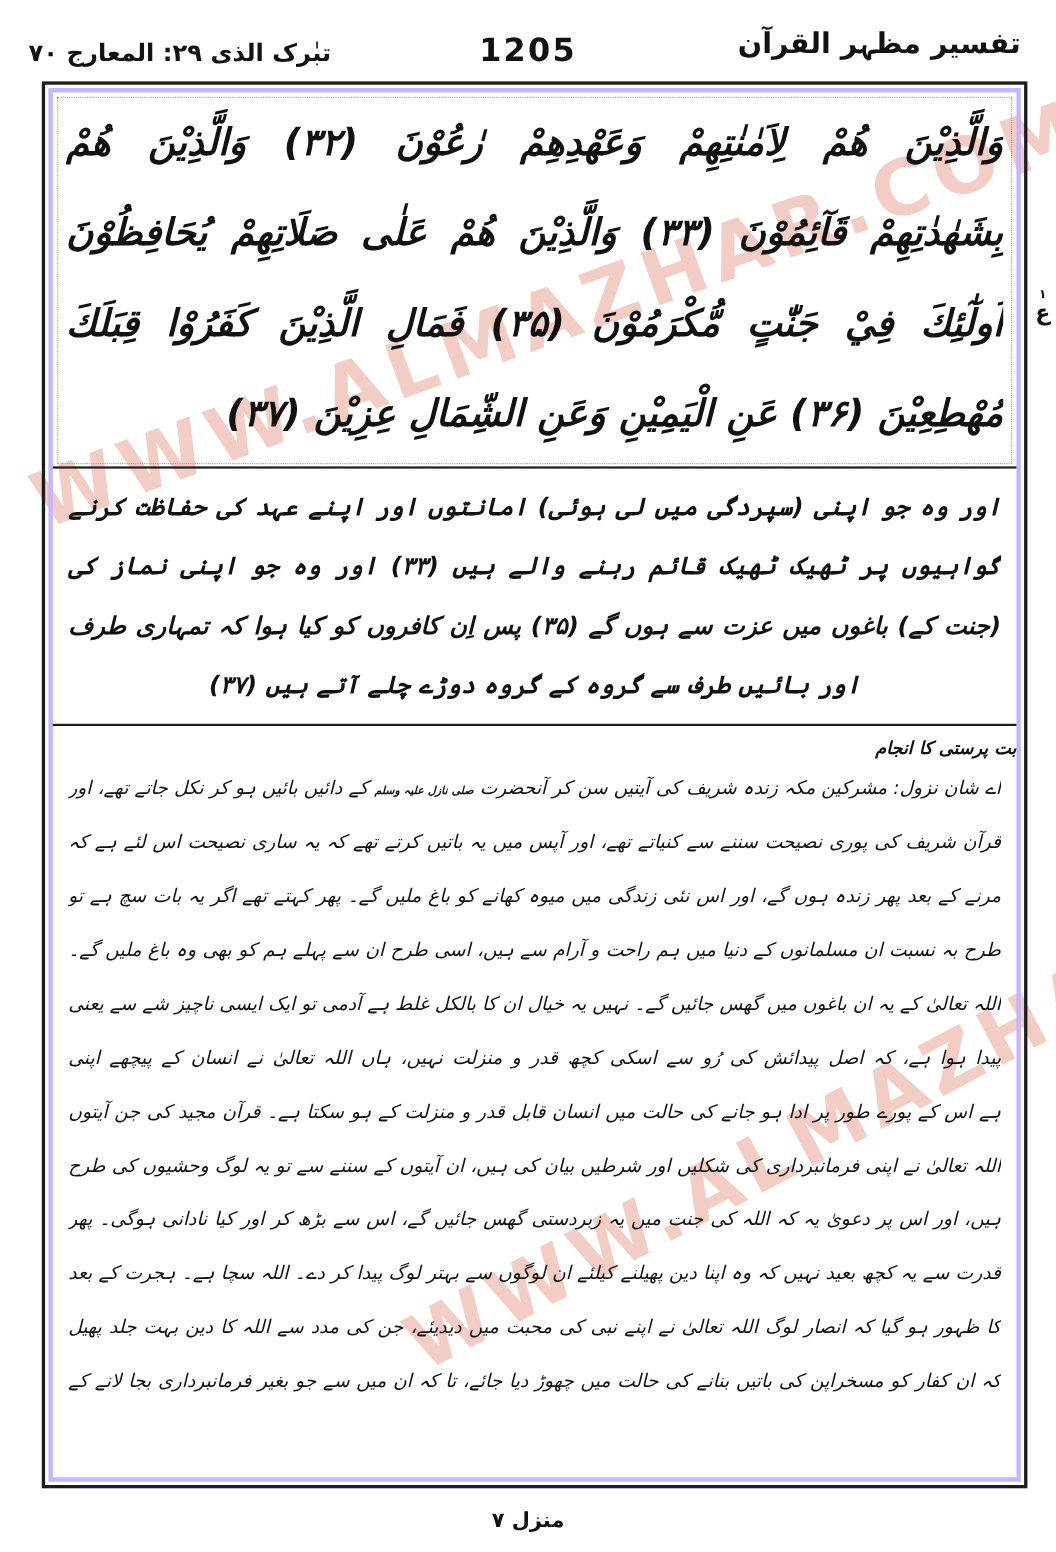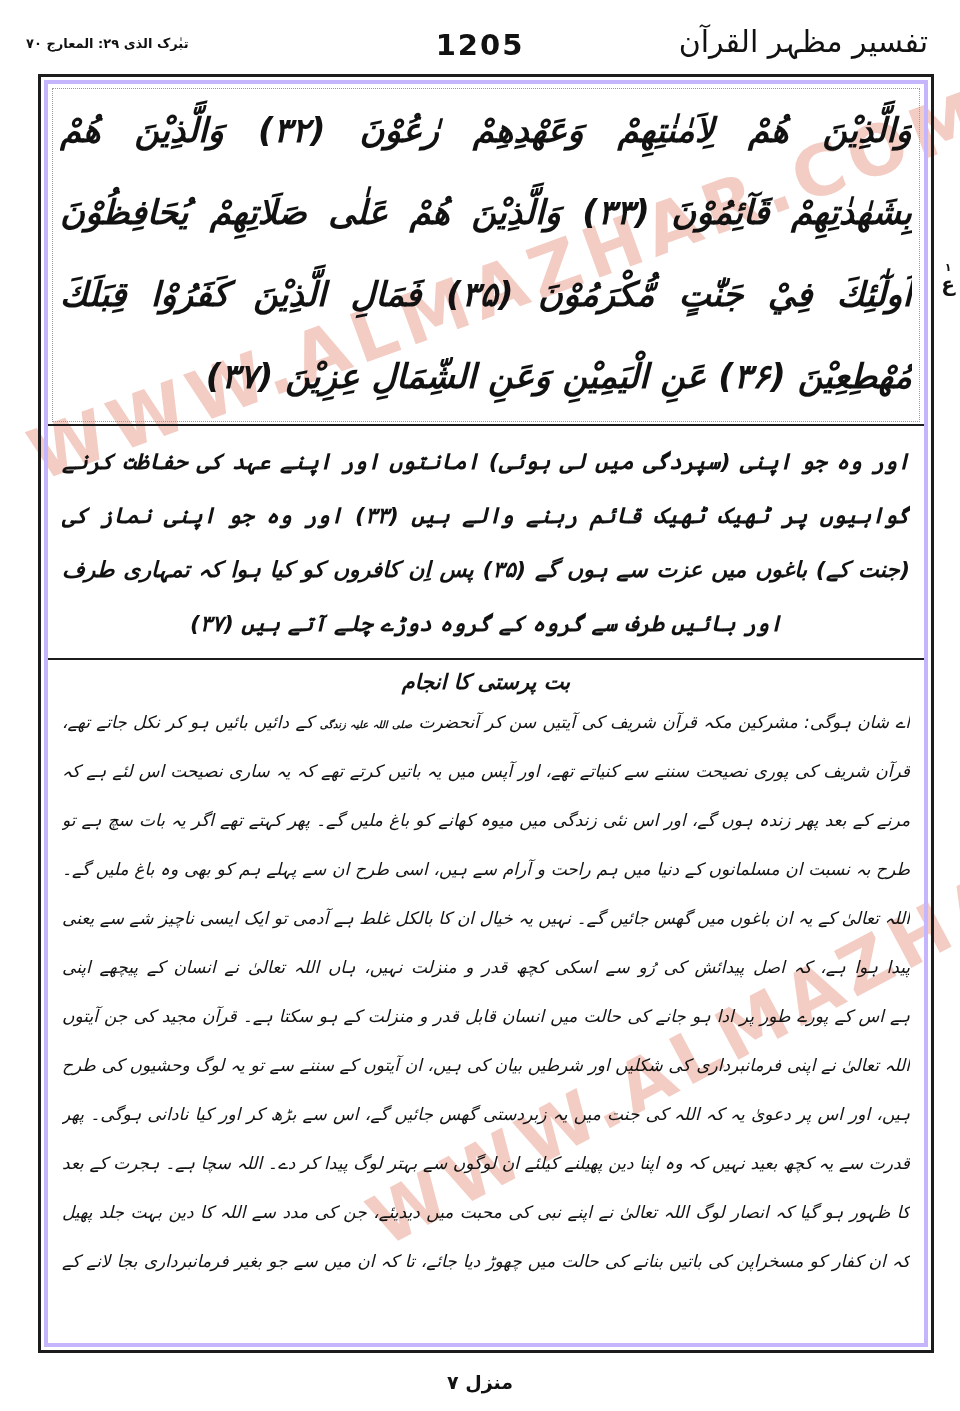--- a/index.html
+++ b/index.html
@@ -12,23 +12,23 @@
   
   .watermark{
     position:absolute;white-space:nowrap;direction:ltr;
     font-family:"DejaVu Sans",sans-serif;font-weight:700;
     font-size:70px;letter-spacing:7px;
     color:rgba(219,106,79,0.34);z-index:0;pointer-events:none;
   }
   .wm1{left:18px;top:420px;transform:rotate(-20deg);transform-origin:0 0;}
   .wm2{left:355px;top:1190px;transform:rotate(-28deg);transform-origin:0 0;}
   
-  .hdr-title{position:absolute;top:24px;right:32px;font-size:30px;font-weight:400;z-index:2;}
+  .hdr-title{position:absolute;top:24px;right:32px;font-size:26px;font-weight:700;z-index:2;}
   .hdr-page{position:absolute;top:28px;left:50%;transform:translateX(-50%);font-size:29px;font-weight:700;letter-spacing:2px;z-index:2;}
-  .hdr-ref{position:absolute;top:36px;left:26px;font-size:13px;font-weight:700;z-index:2;}
+  .hdr-ref{position:absolute;top:36px;left:26px;font-size:22px;font-weight:700;z-index:2;}
   
   .ruku{position:absolute;top:262px;right:1px;width:22px;display:flex;flex-direction:column;align-items:center;line-height:1.05;z-index:2;}
   .ruku-num{font-size:11px;font-weight:700;}
   .ruku-ain{font-size:20px;font-weight:700;}
   
   .main-box{
     position:absolute;top:74px;left:38px;right:26px;bottom:58px;
     border:3px solid #1c1c1c;padding:3px;z-index:1;box-sizing:border-box;
     background:transparent;
   }
@@ -44,21 +44,21 @@
   }
   .q-line.last{text-align:center;text-align-last:right;}
   
   .translation{padding:9px 14px 7px;border-bottom:2px solid #1c1c1c;}
   .t-line{
     font-size:22px;font-weight:700;height:54px;line-height:54px;
     text-align:justify;text-align-last:justify;overflow:hidden;
   }
   .t-line.last{text-align:center;text-align-last:center;}
   
-  .heading{margin:10px 0 2px;text-align:center;font-size:21px;font-weight:800;}
+  .heading{margin:10px 0 2px;font-size:16px;font-weight:800;}
   .commentary{padding:2px 14px 0;}
   .c-line{
     font-size:17px;font-weight:500;height:49px;line-height:49px;
     text-align:justify;text-align-last:justify;overflow:hidden;
   }
   .salawat{font-size:10px;font-weight:700;}
   
   .footer{position:absolute;bottom:18px;left:0;width:100%;text-align:center;font-size:19px;font-weight:700;z-index:2;}
 </style>
 </head>
@@ -91,21 +91,21 @@
       <section class="translation">
         <div class="t-line">اور وہ جو اپنی (سپردگی میں لی ہوئی) امانتوں اور اپنے عہد کی حفاظت کرنے والے ہیں (۳۲) اور وہ جو اپنی</div>
         <div class="t-line">گواہیوں پر ٹھیک ٹھیک قائم رہنے والے ہیں (۳۳) اور وہ جو اپنی نماز کی حفاظت کرنے والے ہیں (۳۴) یہ لوگ</div>
         <div class="t-line">(جنت کے) باغوں میں عزت سے ہوں گے (۳۵) پس اِن کافروں کو کیا ہوا کہ تمہاری طرف (۳۶) داہنے طرف سے</div>
         <div class="t-line last">اور بائیں طرف سے گروہ کے گروہ دوڑے چلے آتے ہیں (۳۷)</div>
       </section>
 
       <h2 class="heading">بت پرستی کا انجام</h2>
 
       <section class="commentary">
-        <div class="c-line"><span>اے شان ہوگی: مشرکین مکہ قرآن شریف کی آیتیں سن کر آنحضرت</span> <span class="salawat">صلی اللہ علیہ زندگی</span> <span>کے دائیں بائیں ہو کر نکل جاتے تھے، اور</span></div>
+        <div class="c-line"><span>اے شان نزول: مشرکین مکہ زندہ شریف کی آیتیں سن کر آنحضرت</span> <span class="salawat">صلی نازل علیہ وسلم</span> <span>کے دائیں بائیں ہو کر نکل جاتے تھے، اور</span></div>
         <div class="c-line">قرآن شریف کی پوری نصیحت سننے سے کنیاتے تھے، اور آپس میں یہ باتیں کرتے تھے کہ یہ ساری نصیحت اس لئے ہے کہ</div>
         <div class="c-line">مرنے کے بعد پھر زندہ ہوں گے، اور اس نئی زندگی میں میوہ کھانے کو باغ ملیں گے۔ پھر کہتے تھے اگر یہ بات سچ ہے تو جس</div>
         <div class="c-line">طرح بہ نسبت ان مسلمانوں کے دنیا میں ہم راحت و آرام سے ہیں، اسی طرح ان سے پہلے ہم کو بھی وہ باغ ملیں گے۔ اللہ</div>
         <div class="c-line">اللہ تعالیٰ کے یہ ان باغوں میں گھس جائیں گے۔ نہیں یہ خیال ان کا بالکل غلط ہے آدمی تو ایک ایسی ناچیز شے سے یعنی نطفہ سے</div>
         <div class="c-line">پیدا ہوا ہے، کہ اصل پیدائش کی رُو سے اسکی کچھ قدر و منزلت نہیں، ہاں اللہ تعالیٰ نے انسان کے پیچھے اپنی فرمانبرداری جو لگائی</div>
         <div class="c-line">ہے اس کے پورے طور پر ادا ہو جانے کی حالت میں انسان قابل قدر و منزلت کے ہو سکتا ہے۔ قرآن مجید کی جن آیتوں میں</div>
         <div class="c-line">اللہ تعالیٰ نے اپنی فرمانبرداری کی شکلیں اور شرطیں بیان کی ہیں، ان آیتوں کے سننے سے تو یہ لوگ وحشیوں کی طرح بھاگتے</div>
         <div class="c-line">ہیں، اور اس پر دعویٰ یہ کہ اللہ کی جنت میں یہ زبردستی گھس جائیں گے، اس سے بڑھ کر اور کیا نادانی ہوگی۔ پھر قسم کھا کر فرمایا کہ</div>
         <div class="c-line">قدرت سے یہ کچھ بعید نہیں کہ وہ اپنا دین پھیلنے کیلئے ان لوگوں سے بہتر لوگ پیدا کر دے۔ اللہ سچا ہے۔ ہجرت کے بعد اس</div>
         <div class="c-line">کا ظہور ہو گیا کہ انصار لوگ اللہ تعالیٰ نے اپنے نبی کی محبت میں دیدیئے، جن کی مدد سے اللہ کا دین بہت جلد پھیل گیا، پھر فرمایا</div>

